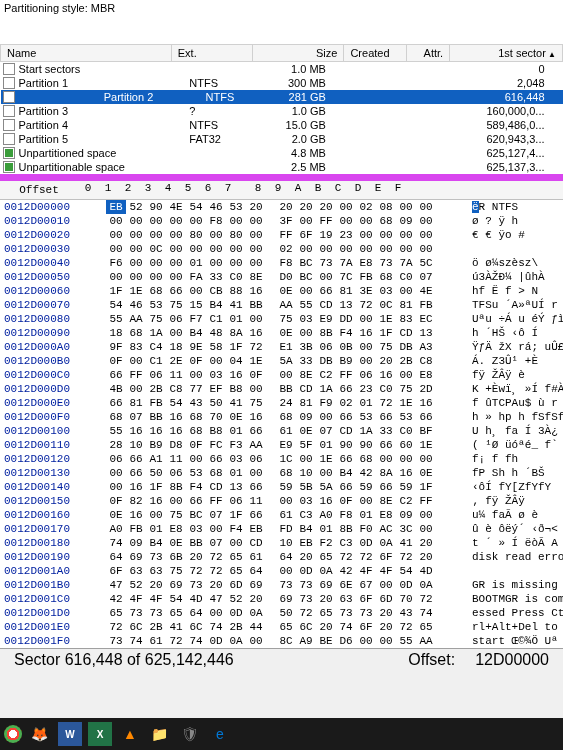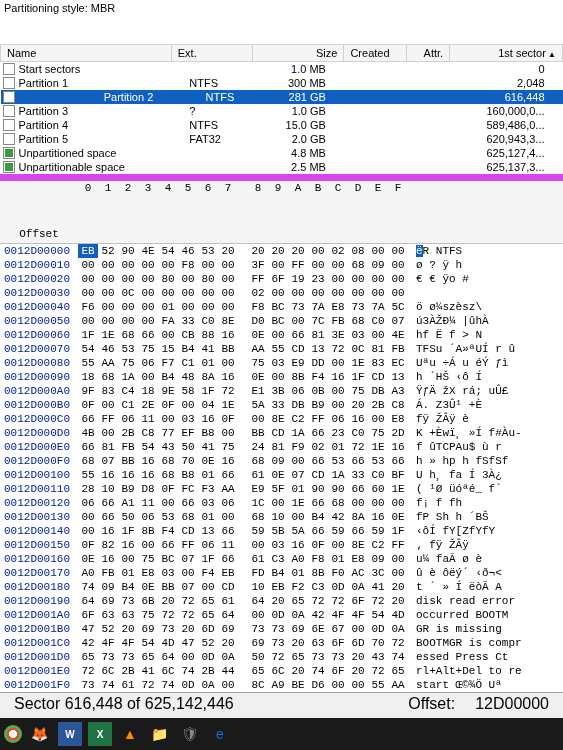--- a/index.html
+++ b/index.html
@@ -66,41 +66,41 @@
   }
   .hex-header {
     display: flex;
     border-bottom: 1px solid #c0c0c0;
     background: #f5f5f5;
   }
   .hex-header .offset-head {
     width: 78px;
     padding: 2px 4px;
     text-align: center;
-    margin-top: 44px;
   }
   .hex-header .bytes-head {
     display: flex;
   }
   .hex-header .bytes-head span {
     width: 20px;
     text-align: center;
   }
   .hex-header .bytes-head span.gap { width: 10px; }
   .hex-header .ascii-head {
     flex: 1;
     padding-left: 8px;
   }
   .hex-body {
     max-height: 560px;
     overflow: hidden;
   }
   .hex-row {
     display: flex;
     white-space: nowrap;
+    gap: 28px;
   }
   .hex-row .offset {
     width: 78px;
     padding: 0 4px;
     color: #0020a0;
     text-align: left;
   }
   .hex-row .bytes {
     display: flex;
   }
@@ -880,21 +880,20 @@
           <span class="gap"></span>
           <span>00</span>
           <span>0D</span>
           <span>0A</span>
           <span>42</span>
           <span>4F</span>
           <span>4F</span>
           <span>54</span>
           <span>4D</span>
         </div>
-        <div class="ascii">occurred   BOOTM</div>
       </div>
       <div class="hex-row">
         <div class="offset">0012D001B0</div>
         <div class="bytes">
           <span>47</span>
           <span>52</span>
           <span>20</span>
           <span>69</span>
           <span>73</span>
           <span>20</span>

